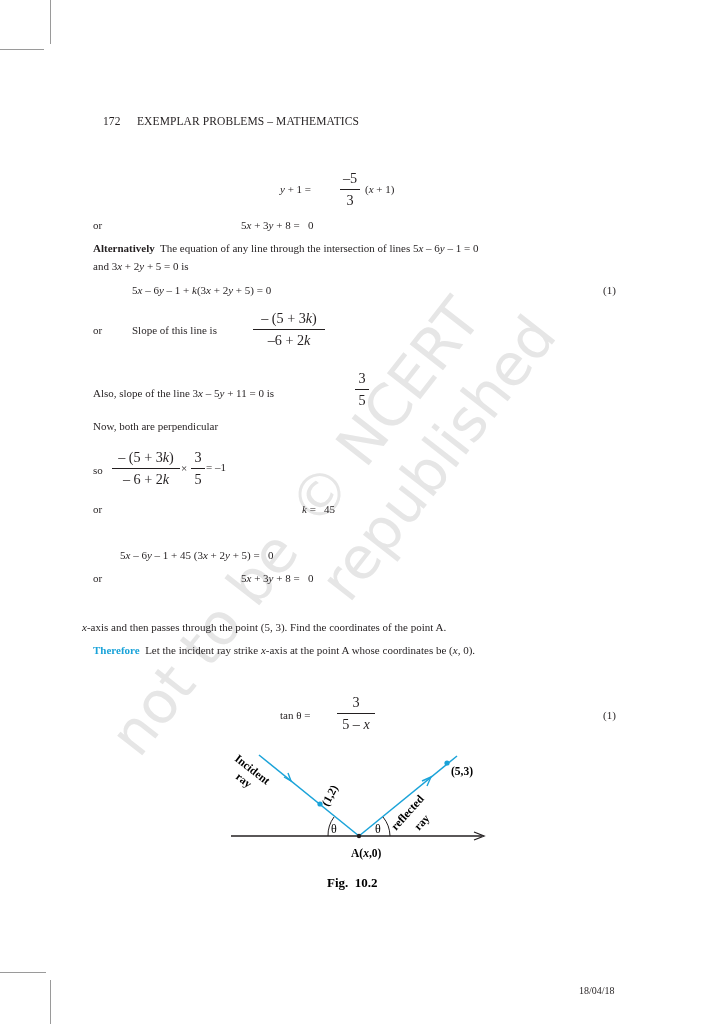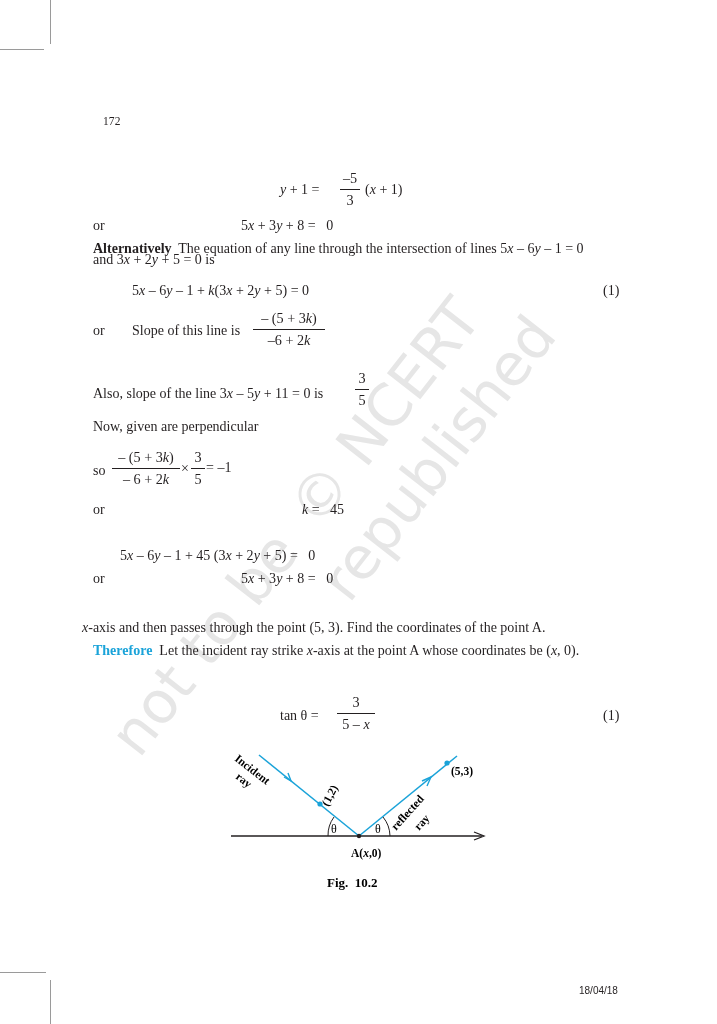--- a/index.html
+++ b/index.html
@@ -1,20 +1,20 @@
 <!DOCTYPE html>
 <html><head>
 <meta charset="utf-8">
 <style>
   html, body { margin:0; padding:0; }
   body { width:717px; height:1024px; position:relative; background:#ffffff; overflow:hidden;
          font-family:"Liberation Serif", "DejaVu Serif", serif; color:#231f20; }
   .abs { position:absolute; }
   .crop { position:absolute; background:#9a9a9a; }
-  .t { position:absolute; font-size:14px; line-height:17px; white-space:nowrap; }
+  .t { position:absolute; font-size:11px; line-height:17px; white-space:nowrap; }
   .hdr { font-size:11.5px; letter-spacing:0.1px; }
   i, .it { font-style:italic; }
   .b { font-weight:bold; }
   .blue { color:#1aa3d9; font-weight:bold; }
   .frac { position:absolute; text-align:center; font-size:14.2px; line-height:17px; }
   .frac .num { display:block; padding:0 2px 2px; }
   .frac .bar { display:block; border-top:1px solid #231f20; }
   .frac .den { display:block; padding-top:2px; }
   .wm { position:absolute; font-family:"DejaVu Sans", "Liberation Sans", sans-serif; color:#e6e6e6;
         white-space:nowrap; transform-origin:left bottom; z-index:0; }
@@ -34,56 +34,57 @@
   <span>not to be</span>
   <span style="margin-left:10px;">© NCERT</span>
 </div>
 <div class="wm" style="left:360px; top:545px; font-size:58px; transform:rotate(-52deg);">
   <span>republished</span>
 </div>
 
 <div class="content">
 
   <div class="t hdr" style="left:103px; top:113px;">172</div>
+  <div class="t hdr" style="left:137px; top:113px;">EXEMPLAR PROBLEMS – MATHEMATICS</div>
 
   <div class="t" style="left:280px; top:181px;"><i>y</i> + 1 =</div>
   <div class="frac" style="left:340px; top:170px; width:20px;">
     <span class="num">–5</span>
     <span class="bar"></span>
     <span class="den">3</span>
   </div>
   <div class="t" style="left:365px; top:181px;">(<i>x</i> + 1)</div>
 
   <div class="t" style="left:93px; top:217px;">or</div>
   <div class="t" style="left:241px; top:217px;">5<i>x</i> + 3<i>y</i> + 8 = &nbsp;&nbsp;0</div>
 
   <div class="t" style="left:93px; top:240px;">
     <span class="b">Alternatively</span>&nbsp; The equation of any line through the intersection of lines 5<i>x</i> – 6<i>y</i> – 1 = 0
   </div>
-  <div class="t" style="left:93px; top:251px;">and 3<i>x</i> + 2<i>y</i> + 5 = 0 is</div>
+  <div class="t" style="left:93px; top:258px;">and 3<i>x</i> + 2<i>y</i> + 5 = 0 is</div>
 
   <div class="t" style="left:132px; top:282px;">5<i>x</i> – 6<i>y</i> – 1 + <i>k</i>(3<i>x</i> + 2<i>y</i> + 5) = 0</div>
   <div class="t" style="left:603px; top:282px;">(1)</div>
 
   <div class="t" style="left:93px; top:322px;">or</div>
   <div class="t" style="left:132px; top:322px;">Slope of this line is</div>
   <div class="frac" style="left:253px; top:310px; width:72px;">
     <span class="num">– (5 + 3<i>k</i>)</span>
     <span class="bar"></span>
     <span class="den">–6 + 2<i>k</i></span>
   </div>
 
   <div class="t" style="left:93px; top:385px;">Also, slope of the line 3<i>x</i> – 5<i>y</i> + 11 = 0 is</div>
   <div class="frac" style="left:355px; top:370px; width:14px;">
     <span class="num">3</span>
     <span class="bar"></span>
     <span class="den">5</span>
   </div>
 
-  <div class="t" style="left:93px; top:418px;">Now, given are perpendicular</div>
+  <div class="t" style="left:93px; top:418px;">Now, both are perpendicular</div>
 
   <div class="t" style="left:93px; top:462px;">so</div>
   <div class="frac" style="left:112px; top:449px; width:68px;">
     <span class="num">– (5 + 3<i>k</i>)</span>
     <span class="bar"></span>
     <span class="den">– 6 + 2<i>k</i></span>
   </div>
   <div class="t" style="left:181px; top:460px;">×</div>
   <div class="frac" style="left:191px; top:449px; width:14px;">
     <span class="num">3</span>
@@ -136,14 +137,14 @@
     <text x="14" y="20" font-size="11.5" font-weight="bold" transform="rotate(38 14 20)">Incident</text>
     <text x="15" y="38" font-size="11.5" font-weight="bold" transform="rotate(38 15 38)">ray</text>
     <text x="108" y="67" font-size="11.5" font-weight="bold" transform="rotate(-62 108 67)">(1,2)</text>
     <text x="231" y="35" font-size="11.5" font-weight="bold">(5,3)</text>
     <text x="176" y="91" font-size="11.5" font-weight="bold" transform="rotate(-48 176 91)">reflected</text>
     <text x="199" y="91" font-size="11.5" font-weight="bold" transform="rotate(-48 199 91)">ray</text>
     <text x="131" y="117" font-size="11.5" font-weight="bold">A(<tspan font-style="italic">x</tspan>,0)</text>
     <text x="107" y="147" font-size="13" font-weight="bold" xml:space="preserve">Fig.  10.2</text>
   </svg>
 
-  <div class="t date" style="left:579px; top:982px;">18/04/18</div>
+  <div class="t date" style="left:579px; top:982px;font-family:Liberation Serif, serif;">18/04/18</div>
 </div>
 
 </body></html>

